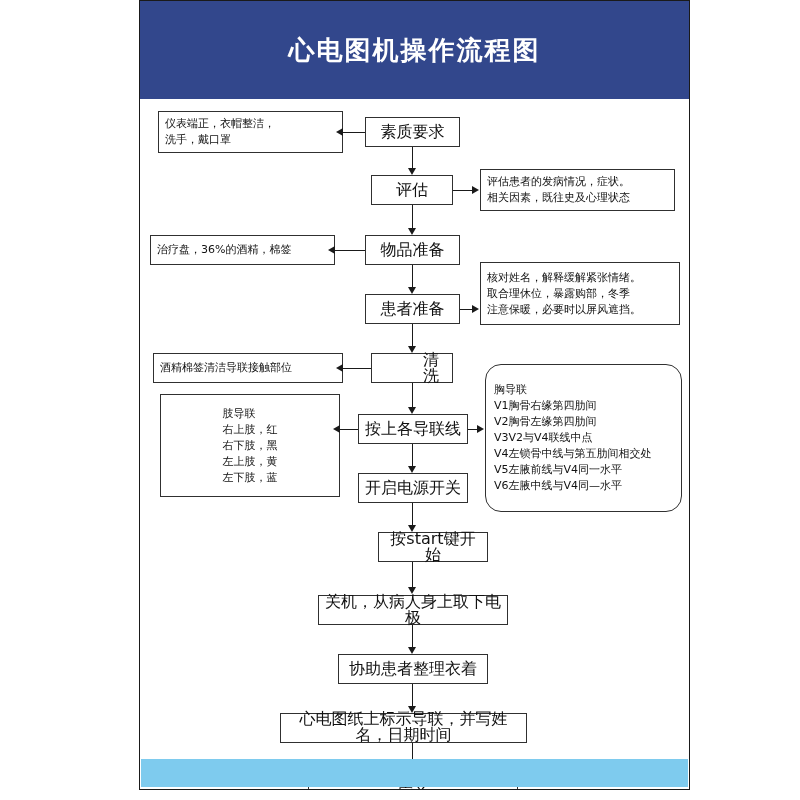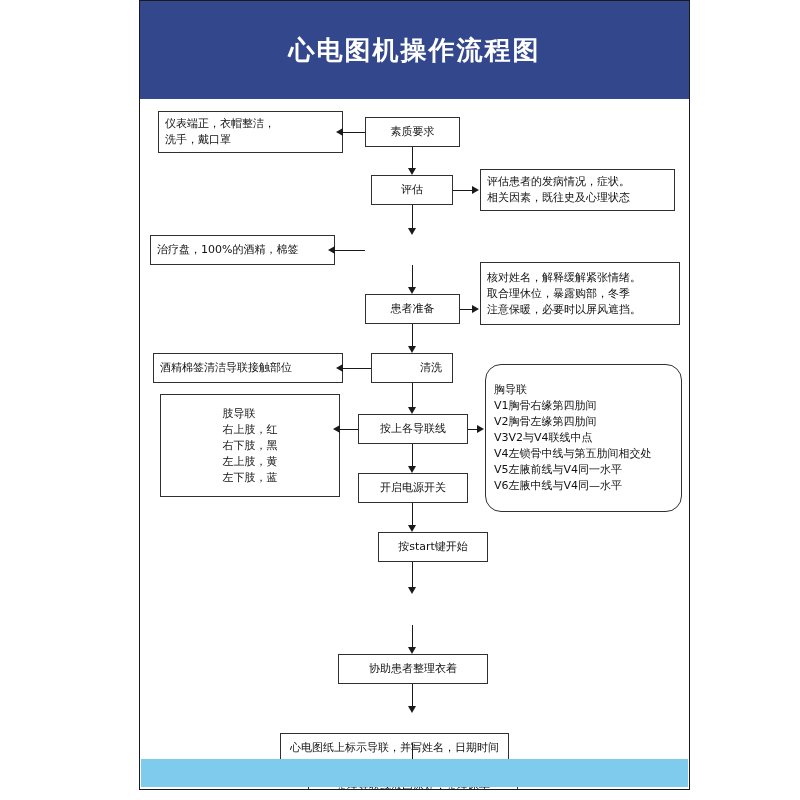--- a/index.html
+++ b/index.html
@@ -77,21 +77,21 @@
     align-items: center;
     justify-content: center;
     text-align: center;
     white-space: pre-line;
   }
   .box.left-text {
     justify-content: flex-start;
     text-align: left;
   }
   .box.node {
-    font-size: 11px;
+    font-size: 16px;
   }
   .box.detail {
     font-size: 11px;
     line-height: 16px;
   }
 
   
   .vline {
     position: absolute;
     width: 0;
@@ -147,21 +147,22 @@
 
     <div class="box node" style="left:231px; top:76px; width:82px; height:30px;">评估</div>
     <div class="box left-text detail" style="left:340px; top:70px; width:195px; height:42px;">评估患者的发病情况，症状。
 相关因素，既往史及心理状态</div>
     <div class="hline" style="left:313px; top:91px; width:20px;"></div>
     <div class="arrow-right" style="left:332px; top:86.5px;"></div>
 
     <div class="vline" style="left:272px; top:106px; height:25px;"></div>
     <div class="arrow-down" style="left:268px; top:129px;"></div>
 
-    <div class="box left-text detail" style="left:10px; top:136px; width:185px; height:30px;">治疗盘，100%的酒精，棉签</div>
+    <div class="box node" style="left:225px; top:136px; width:95px; height:30px;">物品准备</div>
+    <div class="box left-text detail" style="left:10px; top:136px; width:185px; height:30px;">治疗盘，36%的酒精，棉签</div>
     <div class="hline" style="left:195px; top:151px; width:30px;"></div>
     <div class="arrow-left" style="left:188px; top:146.5px;"></div>
 
     <div class="vline" style="left:272px; top:166px; height:24px;"></div>
     <div class="arrow-down" style="left:268px; top:188px;"></div>
 
     <div class="box node" style="left:225px; top:195px; width:95px; height:30px;">患者准备</div>
     <div class="box left-text detail" style="left:340px; top:163px; width:200px; height:63px;">核对姓名，解释缓解紧张情绪。
 取合理休位，暴露购部，冬季
 注意保暖，必要时以屏风遮挡。</div>
@@ -203,28 +204,29 @@
     <div class="arrow-down" style="left:268px; top:367px;"></div>
 
     <div class="box node" style="left:218px; top:374px; width:110px; height:30px;">开启电源开关</div>
     <div class="vline" style="left:272px; top:404px; height:24px;"></div>
     <div class="arrow-down" style="left:268px; top:426px;"></div>
 
     <div class="box node" style="left:218px; top:433px; width:110px; height:30px;margin-left:20px;">按start键开始</div>
     <div class="vline" style="left:272px; top:463px; height:27px;"></div>
     <div class="arrow-down" style="left:268px; top:488px;"></div>
 
+    <div class="box node" style="left:178px; top:496px; width:190px; height:30px;">关机，从病人身上取下电极</div>
     <div class="vline" style="left:272px; top:526px; height:24px;"></div>
     <div class="arrow-down" style="left:268px; top:548px;"></div>
 
     <div class="box node" style="left:198px; top:555px; width:150px; height:30px;">协助患者整理衣着</div>
     <div class="vline" style="left:272px; top:585px; height:24px;"></div>
     <div class="arrow-down" style="left:268px; top:607px;"></div>
 
-    <div class="box node" style="left:140px; top:634px; width:229px; height:30px;">心电图纸上标示导联，并写姓名，日期时间</div>
+    <div class="box node" style="left:140px; top:614px; width:247px; height:30px;font-family:Liberation Mono, monospace;">心电图纸上标示导联，并写姓名，日期时间</div>
     <div class="vline" style="left:272px; top:644px; height:22px;"></div>
     <div class="arrow-down" style="left:268px; top:664px;"></div>
 
     <div class="box node" style="left:168px; top:672px; width:210px; height:30px;">整理导联线放回原处，整理床单</div>
 
   </div>
 
   <div id="footer-bar"></div>
 </div>
 

